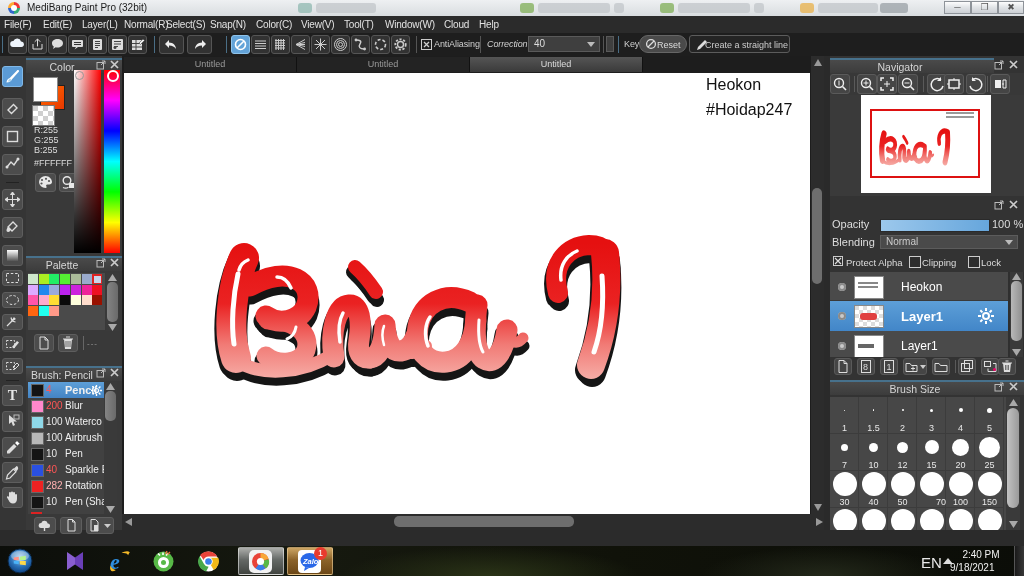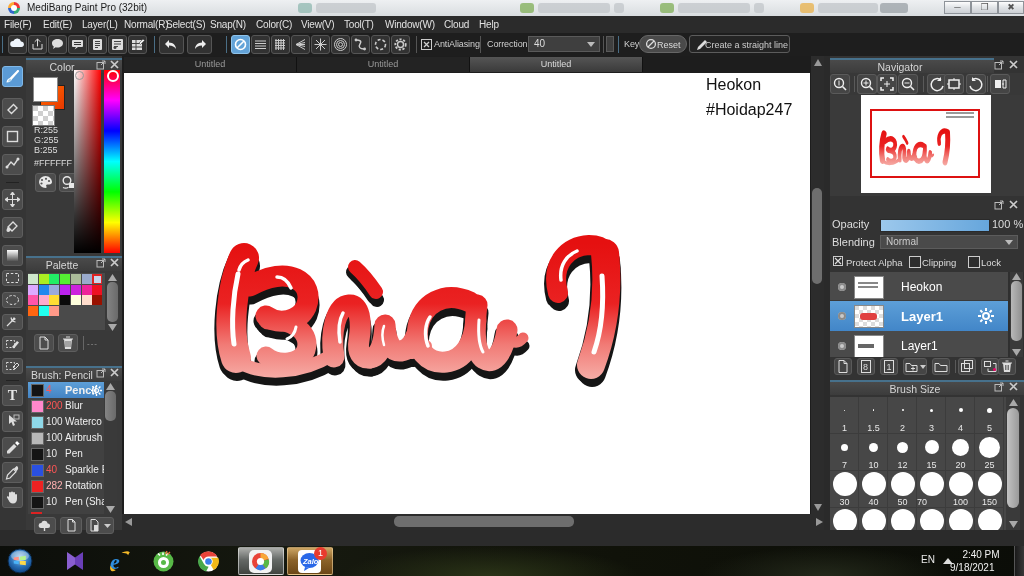--- a/index.html
+++ b/index.html
@@ -154,21 +154,21 @@
           <circle cx="8.5" cy="8.5" r="5.2" fill="none" stroke="#ccc" stroke-width="1.8" stroke-dasharray="2.2 1.6"></circle>
         </svg></div>
     <div class="tsep" style="left:416px;background:#555;"></div>
 
     <svg class="abs" style="left:421px;top:6px;" width="11" height="11" viewBox="0 0 11 11">
         <rect x=".5" y=".5" width="10" height="10" fill="none" stroke="#ccc"></rect>
         <path d="M3 3l5 5M8 3l-5 5" stroke="#ccc" stroke-width="1.3"></path>
       </svg>
     <div class="tbtxt" style="left:434px;">AntiAliasing</div>
     <div class="tsep" style="left:480px;background:#555;"></div>
-    <div class="tbtxt" style="left:487px;">Correction</div>
+    <div class="tbtxt" style="left:487px;font-style:italic;">Correction</div>
     <div class="abs" style="left:528px;top:3px;width:72px;height:16px;background:#3f3f3f;border:1px solid #5a5a5a;box-sizing:border-box;color:#ddd;font-size:10px;line-height:14px;">
       <span style="margin-left:5px;">40</span>
       <svg class="abs" style="right:4px;top:5px;" width="8" height="6" viewBox="0 0 8 6">
           <path d="M0 0h8L4 5z" fill="#bbb"></path>
         </svg>
     </div>
     <div class="tsep" style="left:603px;background:#555;"></div>
     <div class="abs" style="left:606px;top:3px;width:8px;height:16px;background:#3f3f3f;border:1px solid #5a5a5a;box-sizing:border-box;"></div>
     <div class="tsep" style="left:618px;"></div>
     <div class="tbtxt" style="left:624px;">Key</div>
@@ -716,21 +716,21 @@
       <div style="position:absolute;left:2.5px;top:75.0px;width:24px;height:24px;border-radius:50%;background:#fff;"></div>
       <div style="position:absolute;left:0px;top:100px;width:29px;text-align:center;font-size:9px;color:#e8e8e8;">30</div>
       <div style="position:absolute;left:29px;top:74px;width:29px;height:37px;border-right:1px solid #3c3c3c;border-bottom:1px solid #3c3c3c;box-sizing:border-box;"></div>
       <div style="position:absolute;left:31.5px;top:75.0px;width:24px;height:24px;border-radius:50%;background:#fff;"></div>
       <div style="position:absolute;left:29px;top:100px;width:29px;text-align:center;font-size:9px;color:#e8e8e8;">40</div>
       <div style="position:absolute;left:58px;top:74px;width:29px;height:37px;border-right:1px solid #3c3c3c;border-bottom:1px solid #3c3c3c;box-sizing:border-box;"></div>
       <div style="position:absolute;left:60.5px;top:75.0px;width:24px;height:24px;border-radius:50%;background:#fff;"></div>
       <div style="position:absolute;left:58px;top:100px;width:29px;text-align:center;font-size:9px;color:#e8e8e8;">50</div>
       <div style="position:absolute;left:87px;top:74px;width:29px;height:37px;border-right:1px solid #3c3c3c;border-bottom:1px solid #3c3c3c;box-sizing:border-box;"></div>
       <div style="position:absolute;left:89.5px;top:75.0px;width:24px;height:24px;border-radius:50%;background:#fff;"></div>
-      <div style="position:absolute;left:87px;top:100px;width:29px;text-align:left;font-size:9px;color:#e8e8e8;">70</div>
+      <div style="position:absolute;left:87px;top:100px;width:29px;text-align:right;font-size:9px;color:#e8e8e8;">70</div>
       <div style="position:absolute;left:116px;top:74px;width:29px;height:37px;border-right:1px solid #3c3c3c;border-bottom:1px solid #3c3c3c;box-sizing:border-box;"></div>
       <div style="position:absolute;left:118.5px;top:75.0px;width:24px;height:24px;border-radius:50%;background:#fff;"></div>
       <div style="position:absolute;left:116px;top:100px;width:29px;text-align:center;font-size:9px;color:#e8e8e8;">100</div>
       <div style="position:absolute;left:145px;top:74px;width:29px;height:37px;border-right:1px solid #3c3c3c;border-bottom:1px solid #3c3c3c;box-sizing:border-box;"></div>
       <div style="position:absolute;left:147.5px;top:75.0px;width:24px;height:24px;border-radius:50%;background:#fff;"></div>
       <div style="position:absolute;left:145px;top:100px;width:29px;text-align:center;font-size:9px;color:#e8e8e8;">150</div>
       <div style="position:absolute;left:0px;top:111px;width:29px;height:37px;border-right:1px solid #3c3c3c;border-bottom:1px solid #3c3c3c;box-sizing:border-box;"></div>
       <div style="position:absolute;left:2.5px;top:112.0px;width:24px;height:24px;border-radius:50%;background:#fff;"></div>
       <div style="position:absolute;left:29px;top:111px;width:29px;height:37px;border-right:1px solid #3c3c3c;border-bottom:1px solid #3c3c3c;box-sizing:border-box;"></div>
       <div style="position:absolute;left:31.5px;top:112.0px;width:24px;height:24px;border-radius:50%;background:#fff;"></div>
@@ -819,21 +819,21 @@
     <div class="abs" style="left:287px;top:1px;width:46px;height:28px;background:linear-gradient(rgba(250,200,120,.8),rgba(220,150,60,.6) 45%,rgba(180,110,30,.55));border:1px solid rgba(255,230,180,.5);border-radius:2px;box-sizing:border-box;"></div>
     <svg class="abs" style="left:298px;top:4px;" width="23" height="23" viewBox="0 0 23 23">
       <rect x="0" y="0" width="23" height="23" rx="4" fill="#fff"></rect>
       <ellipse cx="11.5" cy="10.5" rx="9" ry="7.5" fill="#2a68e8"></ellipse>
       <path d="M7 17l-1 4 5-3z" fill="#2a68e8"></path>
       <text x="5" y="13.5" font-size="7.5" fill="#fff" font-family="sans-serif" font-style="italic" font-weight="bold">Zalo</text>
     </svg>
     <circle></circle>
     <div class="abs" style="left:314px;top:1px;width:13px;height:13px;border-radius:50%;background:#e83a2e;color:#fff;font-size:9px;text-align:center;line-height:13px;">1</div>
     
-    <div class="abs" style="left:921px;top:8px;font-size:10px;color:#e8e8e8;">EN</div>
+    <div class="abs" style="left:921px;top:8px;font-size:15px;color:#e8e8e8;">EN</div>
     <svg class="abs" style="left:943px;top:12px;" width="10" height="6" viewBox="0 0 10 6">
         <path d="M5 0l5 6H0z" fill="#ddd"></path>
       </svg>
     <div class="abs" style="left:952px;top:3px;width:58px;font-size:10px;color:#f0f0f0;text-align:center;">2:40 PM</div>
     <div class="abs" style="left:950px;top:16px;width:62px;font-size:10px;color:#f0f0f0;text-align:left;">9/18/2021</div>
     <div class="abs" style="left:1014px;top:0;width:10px;height:30px;background:linear-gradient(90deg,#1a1a1a,#3a3a3a);border-left:1px solid #555;"></div>
   </div>
 </div>
 
 </body></html>

